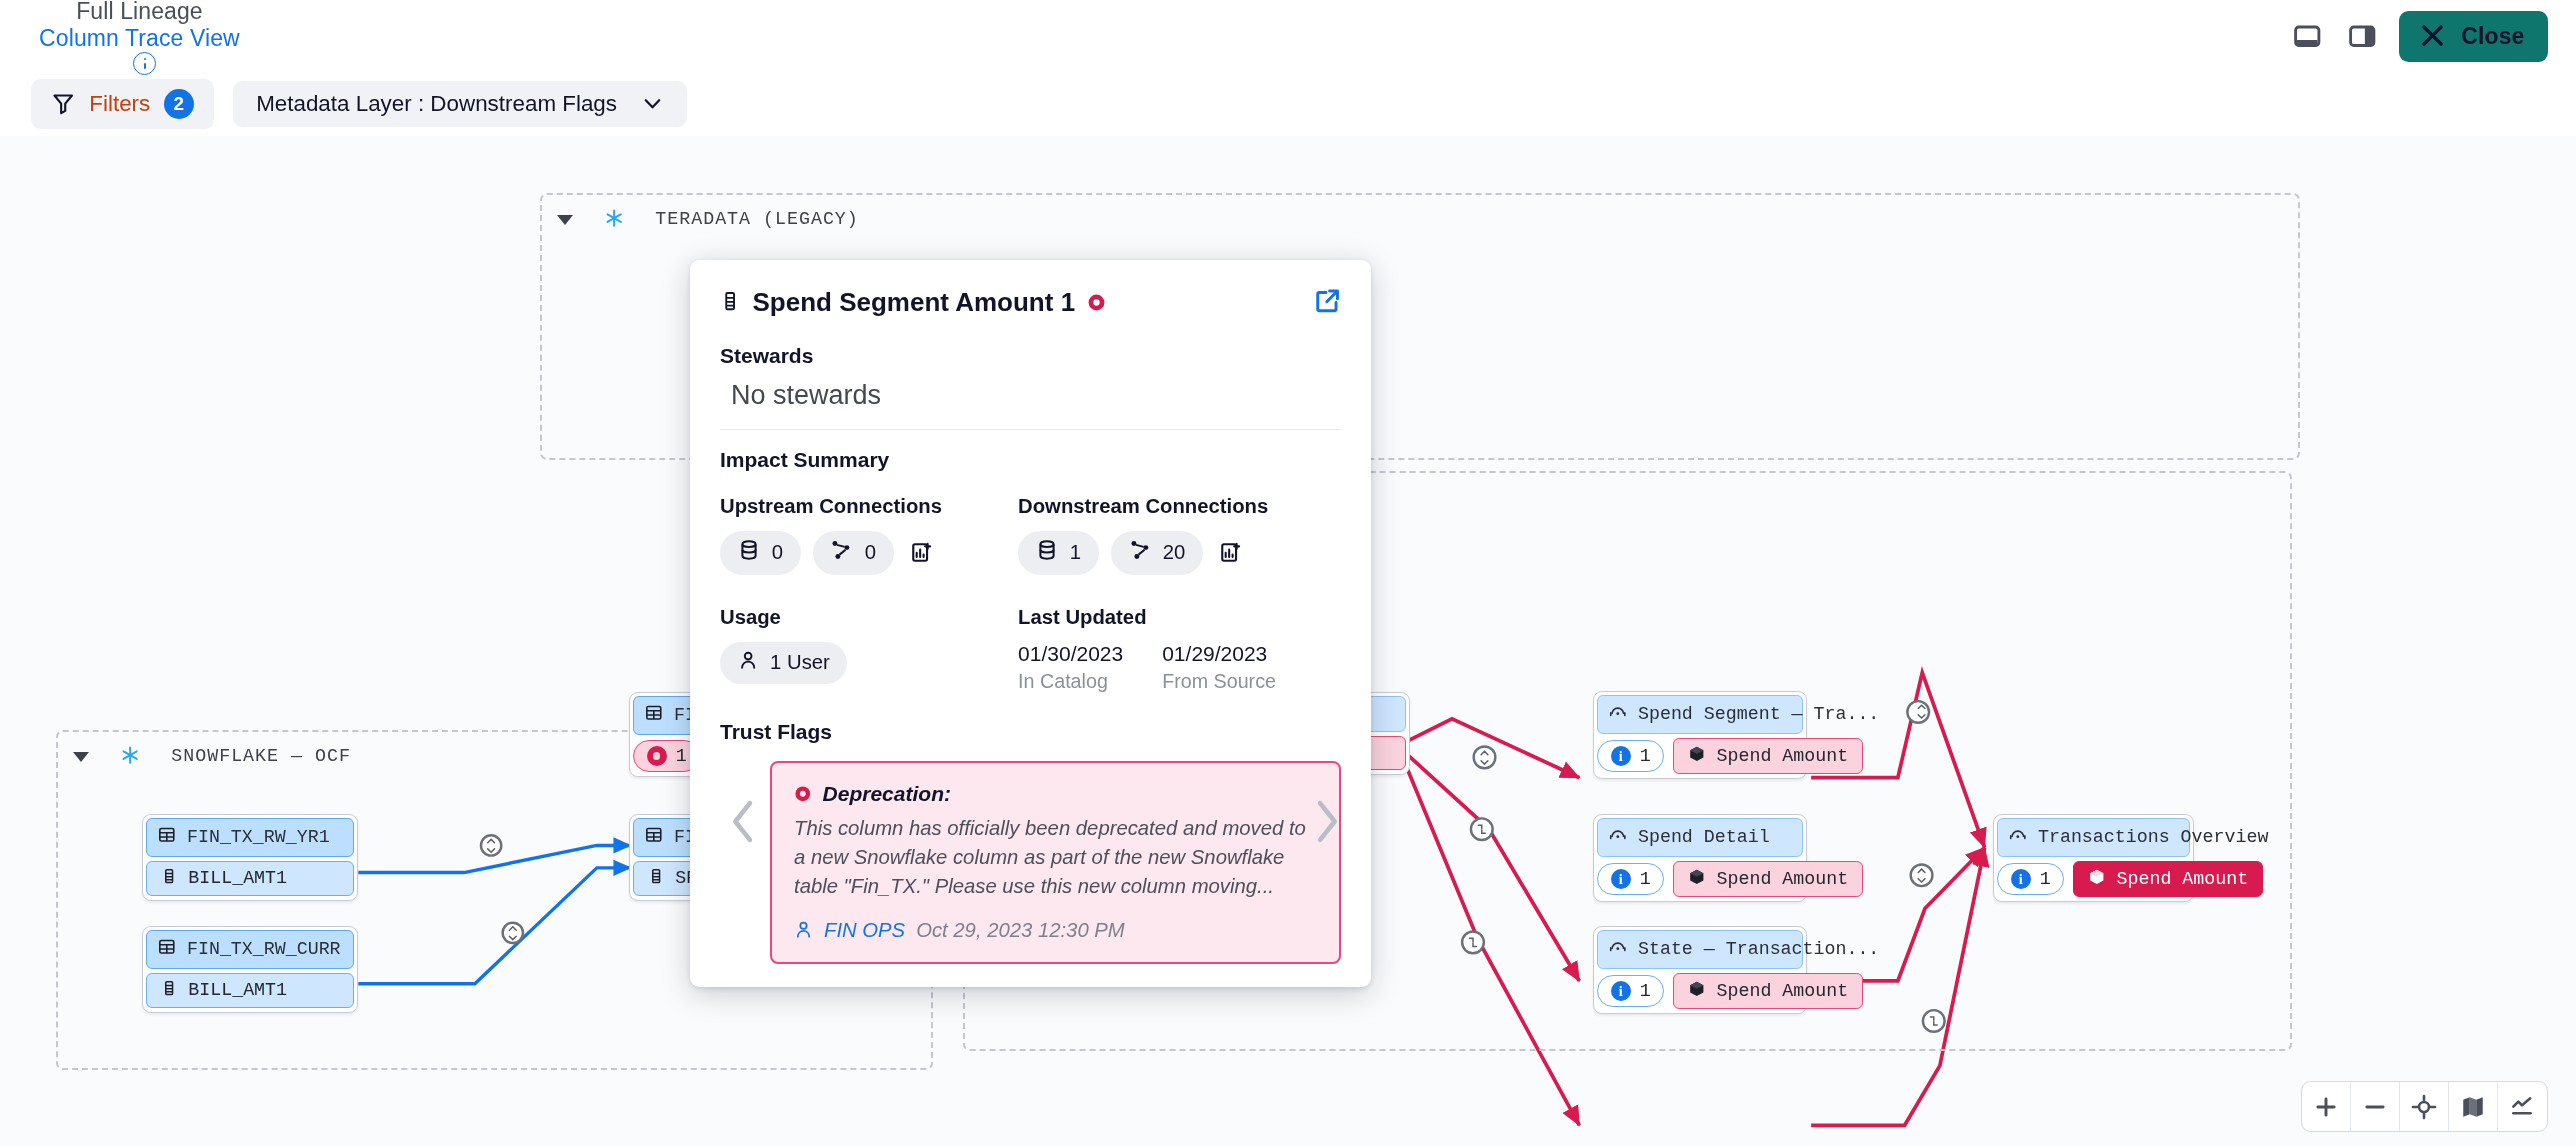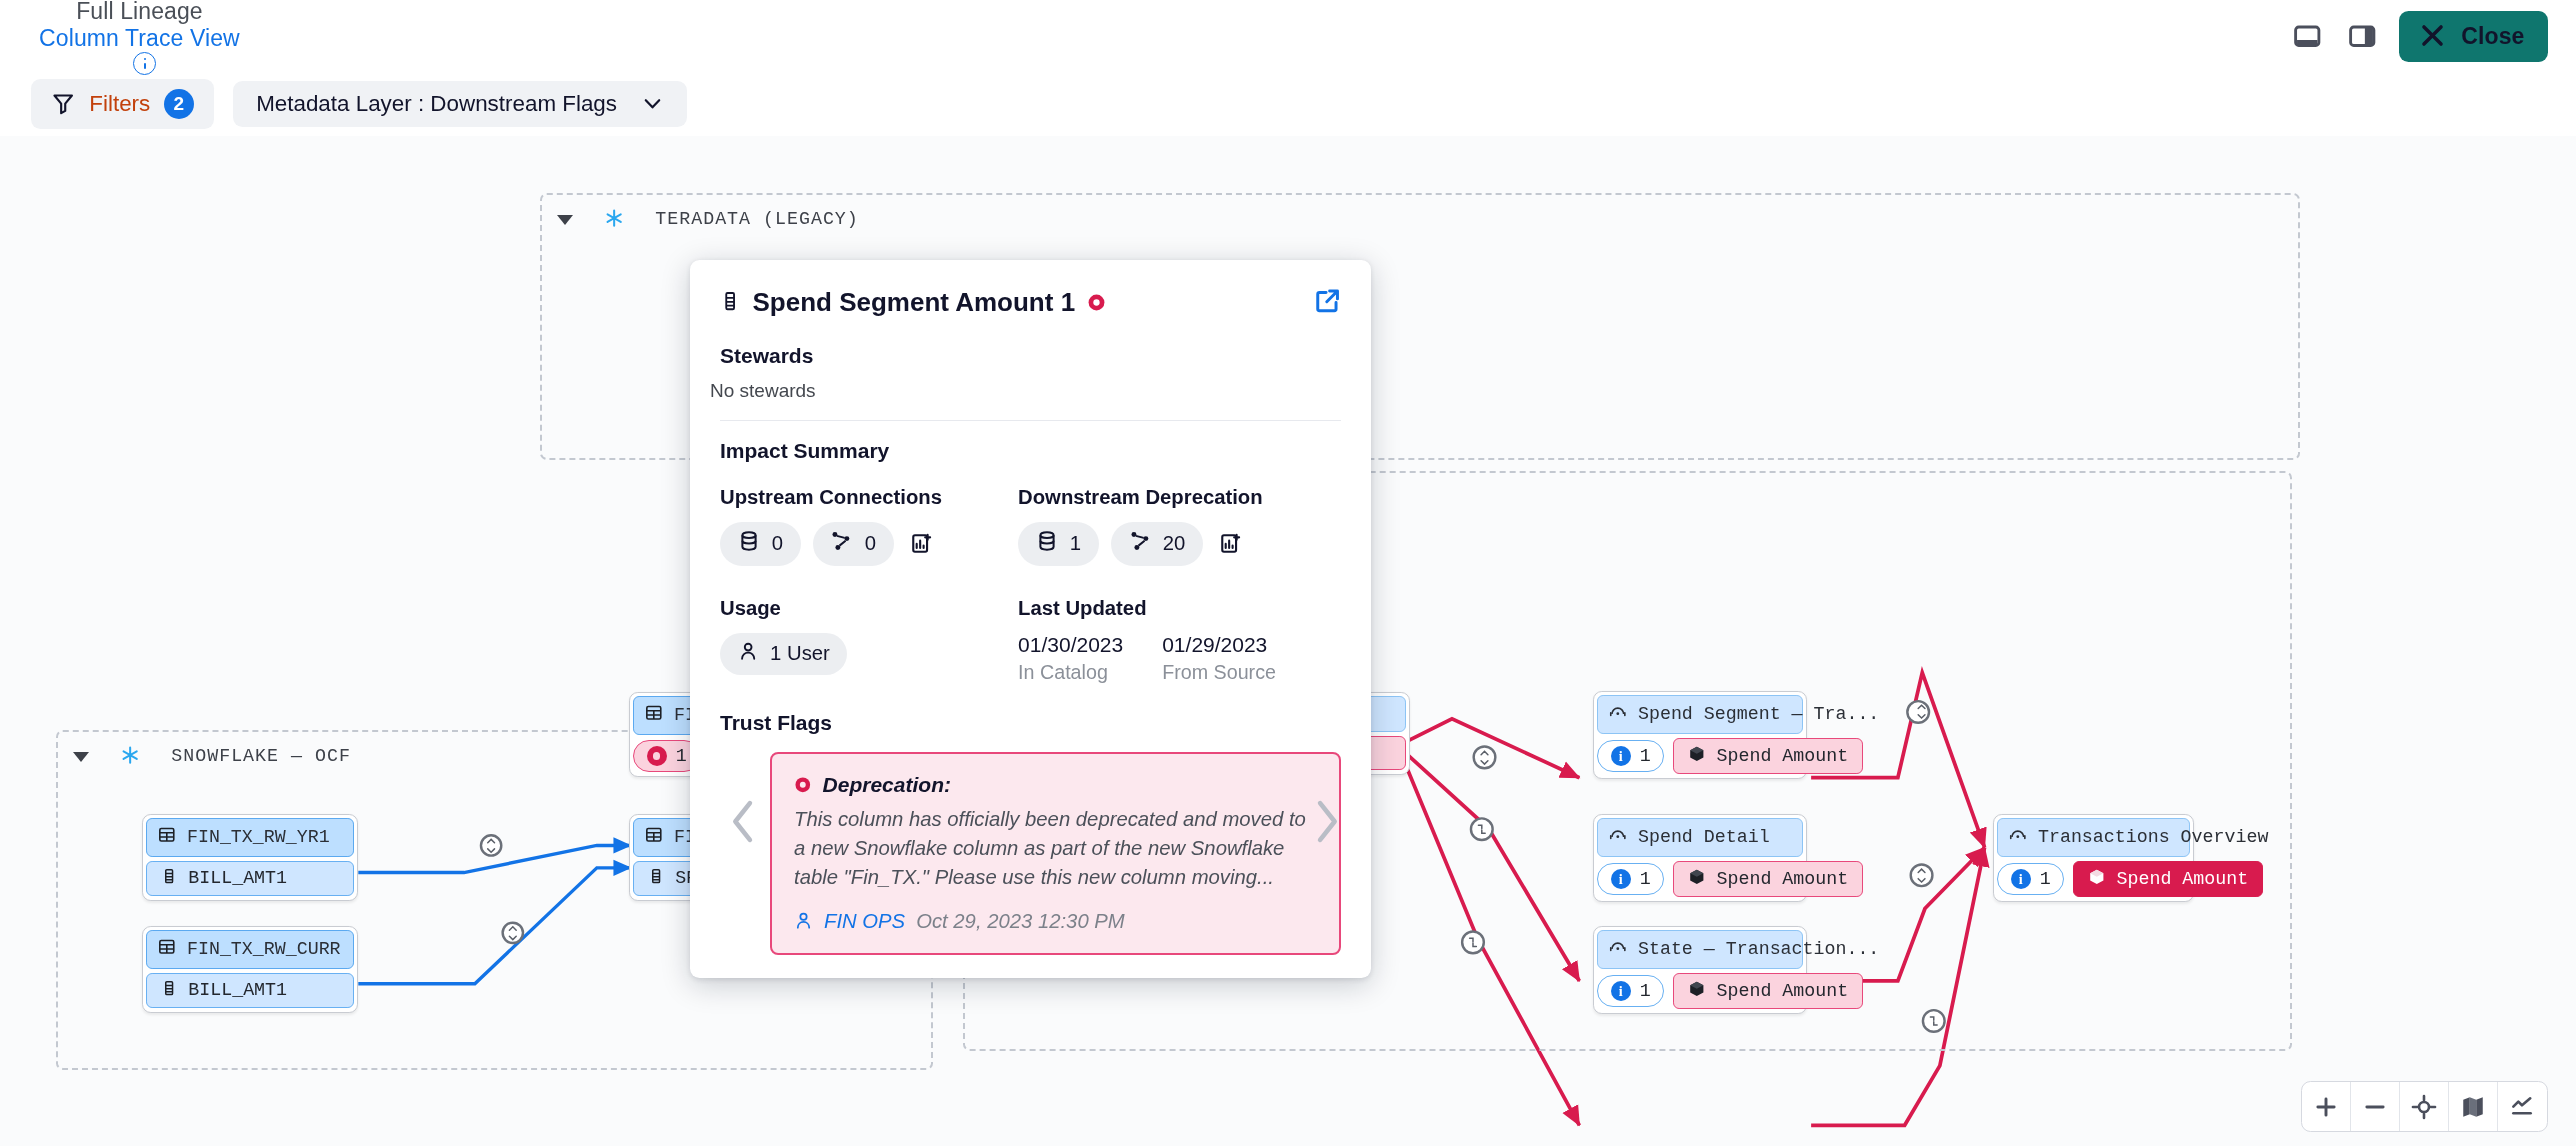--- a/index.html
+++ b/index.html
@@ -136,21 +136,21 @@
     background:#ffffff;border-radius:9.5px;
     box-shadow:0 6.8px 30px rgba(10,20,40,.20), 0 1.4px 5.4px rgba(10,20,40,.10);
     z-index:40;padding:0 0 23px 0;
   }
   .pop-head{display:flex;align-items:flex-start;padding:27px 30px 0 30px;}
   .pop-title{
     display:flex;align-items:center;gap:12.2px;font-size:26px;font-weight:700;color:#12142b;
   }
   .pop-ext{margin-left:auto;cursor:pointer;}
   .pop-sec-title{font-size:21px;font-weight:700;color:#12142b;padding:0 30px;}
-  .pop-sub{font-size:19px;color:#44484f;padding:0 30px 0 20px;}
+  .pop-sub{font-size:27px;color:#44484f;padding:0 30px 0 41px;}
   .divider{height:1.4px;background:#e7e9ee;margin:17.6px 30px 0 30px;}
 
   .two-col{display:flex;padding:0 30px;gap:0;}
   .col-half{width:48%;}
   .col-label{font-size:20.3px;font-weight:700;color:#12142b;margin-bottom:13.6px;}
   .stat-row{display:flex;align-items:center;gap:12.2px;}
   .stat-pill{
     background:#eceef1;border-radius:677px;padding:8.1px 17.6px;display:flex;align-items:center;gap:12.2px;
     font-size:20.3px;color:#12142b;cursor:pointer;
   }
@@ -621,21 +621,21 @@
           <svg width="23" height="23" viewBox="0 0 24 24" aria-hidden="true">
             <rect x="3.4" y="3.4" width="14.4" height="17.2" rx="1.8" fill="none" stroke="#12142b" stroke-width="2.2"></rect>
             <path d="M7 16.6v-4.2M10.6 16.6V9M14.2 16.6v-2.4" stroke="#12142b" stroke-width="2.2" stroke-linecap="round"></path>
             <path d="M18.4 3v5.2M15.8 5.6H21" stroke="#12142b" stroke-width="2.2" stroke-linecap="round"></path>
           </svg>
         </span>
       </div>
     </div>
 
     <div class="col-half">
-      <div class="col-label">Downstream Deprecation</div>
+      <div class="col-label">Downstream Connections</div>
       <div class="stat-row">
         <span class="stat-pill">
           <span>
             <svg width="22" height="22" viewBox="0 0 24 24" aria-hidden="true">
               <ellipse cx="12" cy="5.6" rx="7.2" ry="3.1" fill="none" stroke="#12142b" stroke-width="2.2"></ellipse>
               <path d="M4.8 5.6v12.8c0 1.7 3.2 3.1 7.2 3.1s7.2-1.4 7.2-3.1V5.6" fill="none" stroke="#12142b" stroke-width="2.2"></path>
               <path d="M4.8 11.6c0 1.7 3.2 3.1 7.2 3.1s7.2-1.4 7.2-3.1" fill="none" stroke="#12142b" stroke-width="2.2"></path>
             </svg>
           </span>
           <span>1</span>

